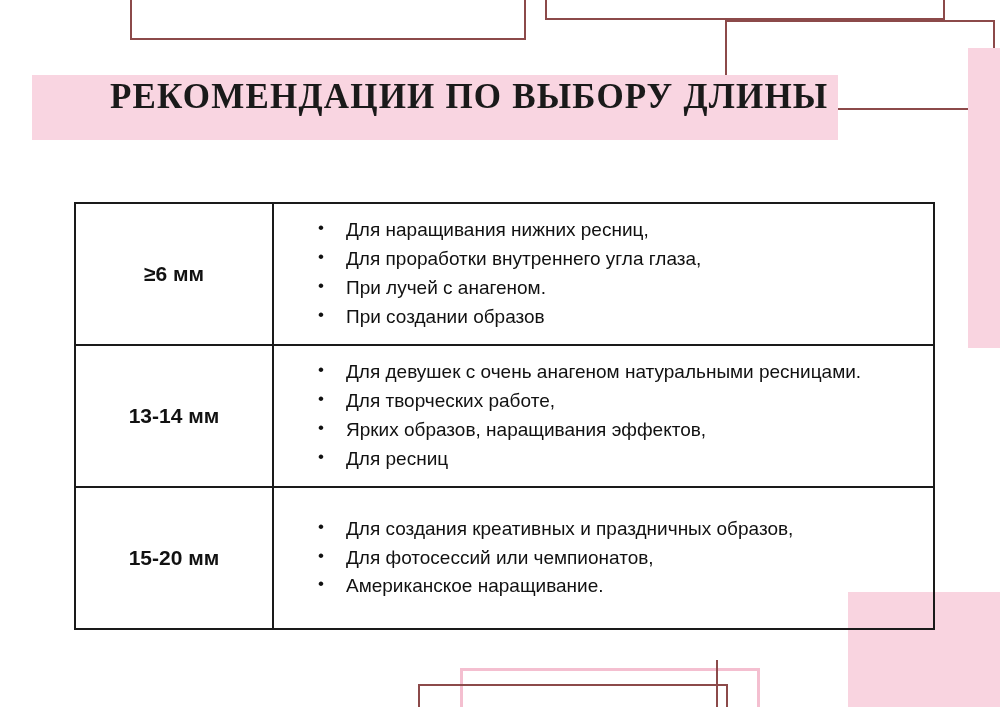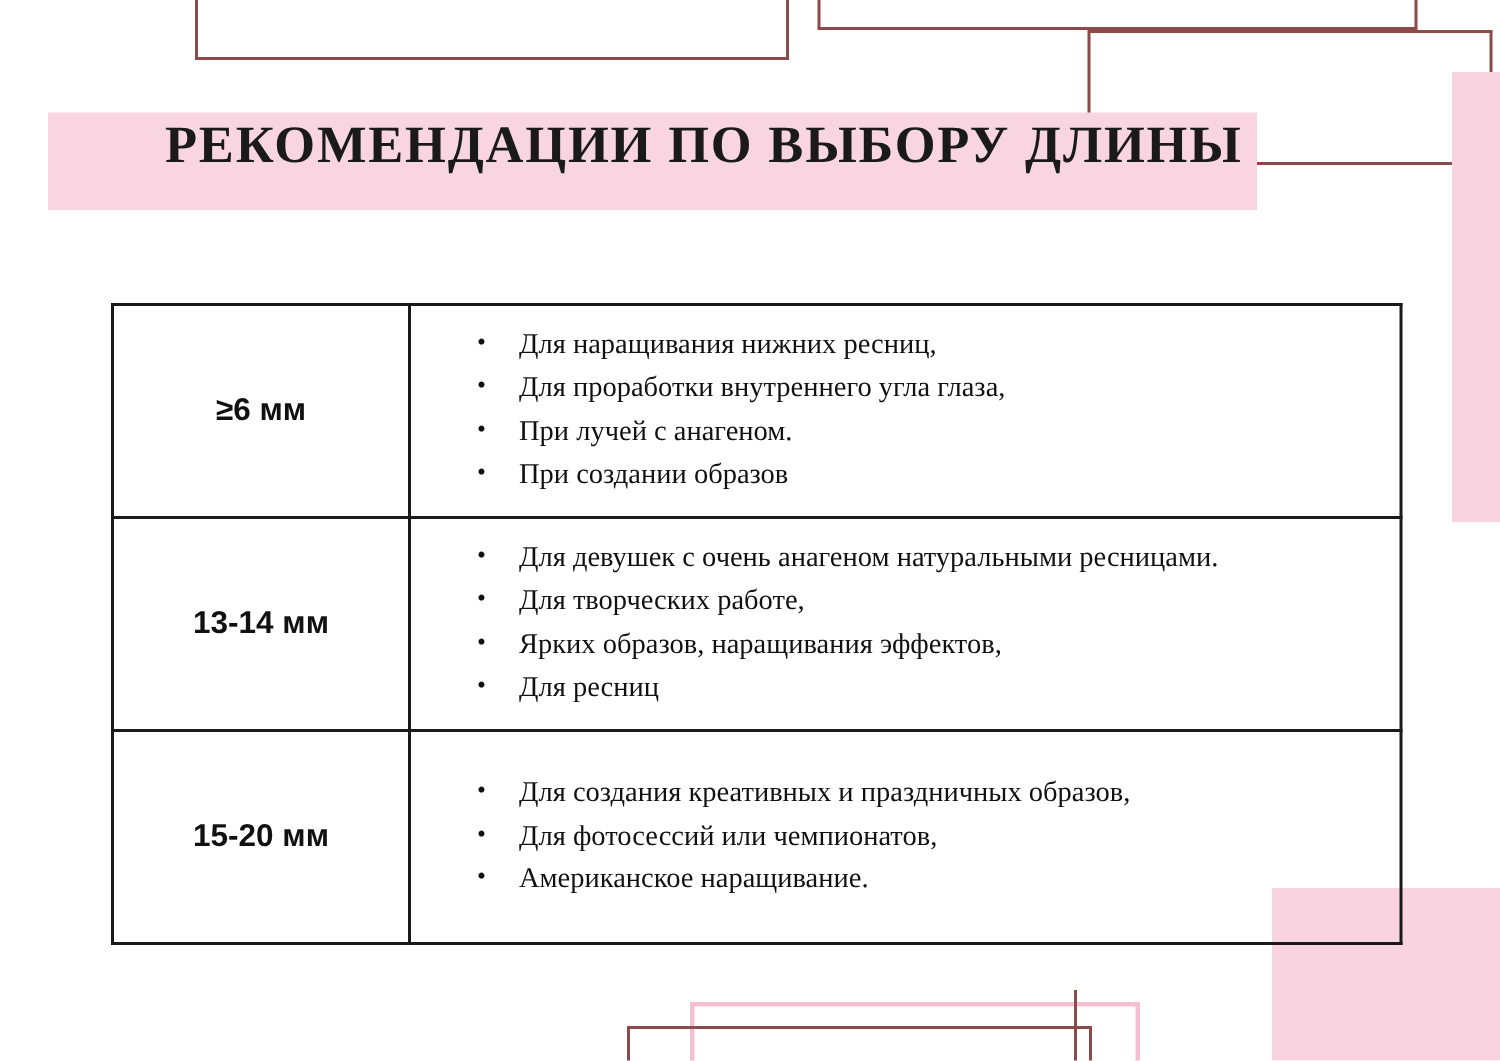--- a/index.html
+++ b/index.html
@@ -137,21 +137,21 @@
     font-size: 19px;
     color: #111111;
     padding: 4px 0 4px 8px;
   }
   ul.bullets {
     margin: 0;
     padding: 0 0 0 26px;
     list-style: none;
   }
   ul.bullets li {
-    font-family: Liberation Serif, serif;
+    font-family: Liberation Sans, sans-serif;
     font-size: 19px;
     color: #111111;
     line-height: 1.52;
     position: relative;
     padding-left: 28px;
   }
   ul.bullets li::before {
     content: "\2022";
     position: absolute;
     left: 0;

